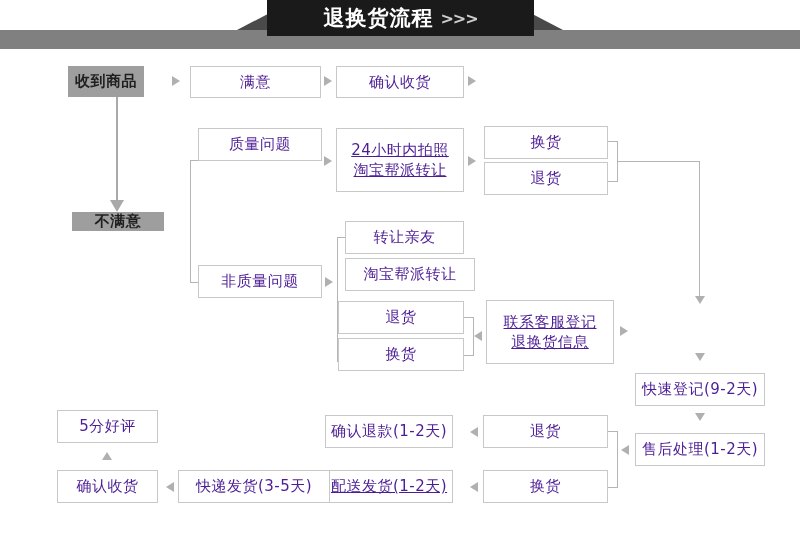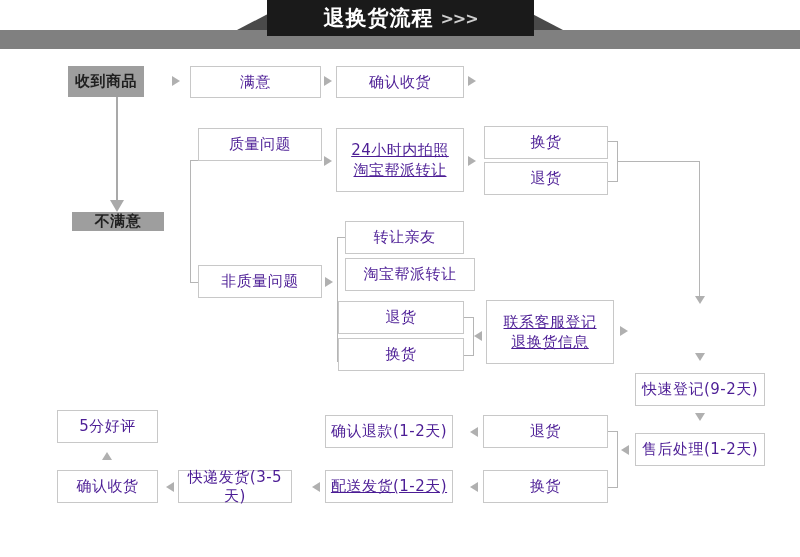--- a/index.html
+++ b/index.html
@@ -250,21 +250,21 @@
   <div class="node" style="left:483px; top:470px; width:125px; height:33px;">换货</div>
 
   <div class="arrow left" style="left:470px; top:427px;"></div>
   <div class="arrow left" style="left:470px; top:482px;"></div>
 
   <div class="node" style="left:325px; top:415px; width:128px; height:33px;">确认退款(1-2天)</div>
   <div class="node" style="left:325px; top:470px; width:128px; height:33px;text-decoration:underline;">配送发货(1-2天)</div>
 
   <div class="arrow left" style="left:312px; top:482px;"></div>
 
-  <div class="node" style="left:178px; top:470px; width:114px; height:33px;">快递发货(3-5天)</div>
+  <div class="node" style="left:178px; top:470px; width:152px; height:33px;">快递发货(3-5天)</div>
 
   <div class="arrow left" style="left:166px; top:482px;"></div>
 
   <div class="node" style="left:57px; top:470px; width:101px; height:33px;">确认收货</div>
 
   <div class="arrow up" style="left:102px; top:452px;"></div>
 
   <div class="node" style="left:57px; top:410px; width:101px; height:33px;">5分好评</div>
 
 </div>

